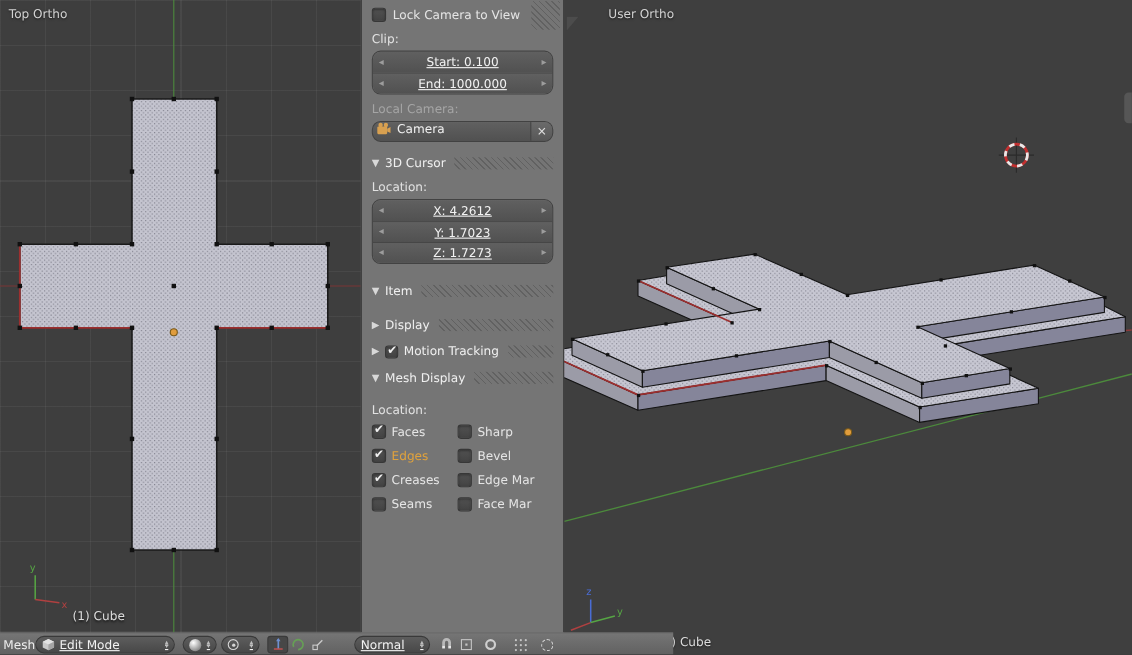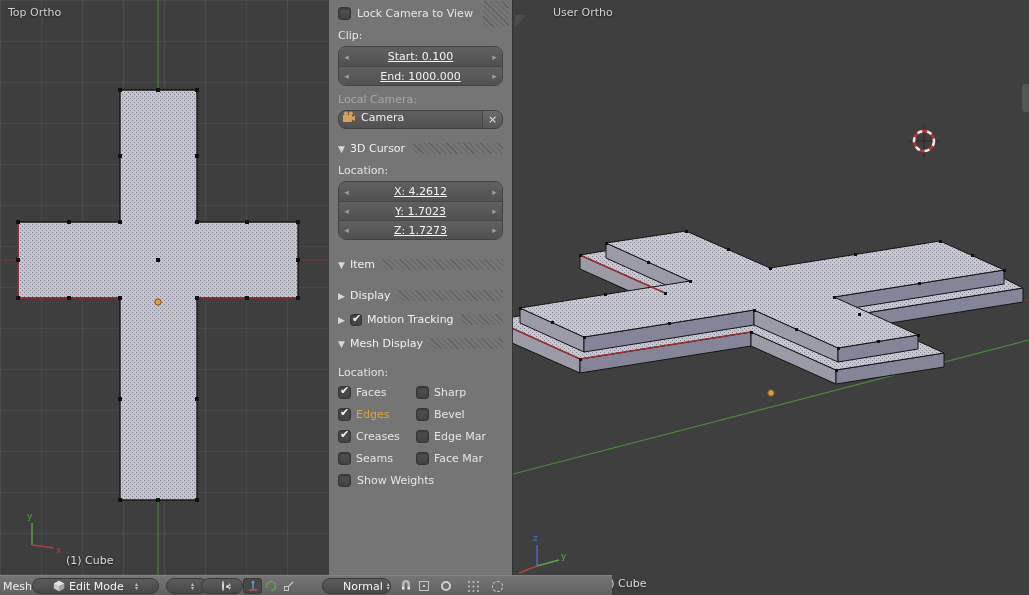--- a/index.html
+++ b/index.html
@@ -103,21 +103,21 @@
     position:absolute; right:3px; top:1px; width:26px; height:26px;
     background:repeating-linear-gradient(45deg, transparent 0 3px, rgba(0,0,0,0.17) 3px 4px);
   }
 
   
   .hmenu { position:absolute; top:4px; left:3px; color:#ededed; }
   .dropdown {
     position:absolute; top:2px; height:16px;
     background:linear-gradient(#5d5d5d,#484848);
     border:1px solid #393939; border-radius:9px;
-    display:flex; align-items:center; gap:4px; padding:0 20px; color:#f2f2f2;
+    display:flex; align-items:center; gap:4px; padding:0 5px; color:#f2f2f2;text-decoration:underline;
   }
   .updown { margin-left:auto; display:flex; flex-direction:column; font-size:6px; line-height:4px; color:#bdbdbd; }
   .icon-button {
     position:absolute; top:2px; width:19px; height:16px;
     display:flex; align-items:center; justify-content:center;
     border-radius:3px;
   }
   .icon-button.pressed { background:#474747; border:1px solid #3a3a3a; }
   .sphere { width:11px; height:11px; border-radius:50%;
     background:radial-gradient(circle at 35% 30%, #ffffff, #909090 70%, #5f5f5f); }
@@ -328,24 +328,20 @@
     <div class="cb-cell">
       <span class="cb"></span>
       <span>Seams</span>
     </div>
     <div class="cb-cell">
       <span class="cb"></span>
       <span>Face Mar</span>
     </div>
   </div>
 
-  <div class="cb-row" style="margin-top:8px;">
-    <span class="cb"></span>
-    <span>Show Weights</span>
-  </div>
 </div>
 
 <div id="right-viewport">
   <svg width="516" height="595" viewBox="513 0 516 595">
     <defs>
       <pattern id="stipR" width="4" height="4" patternUnits="userSpaceOnUse">
         <rect width="4" height="4" fill="#c7c7d2"></rect>
         <rect x="0" y="0" width="1" height="1" fill="#82828e"></rect>
         <rect x="2" y="2" width="1" height="1" fill="#82828e"></rect>
       </pattern>

